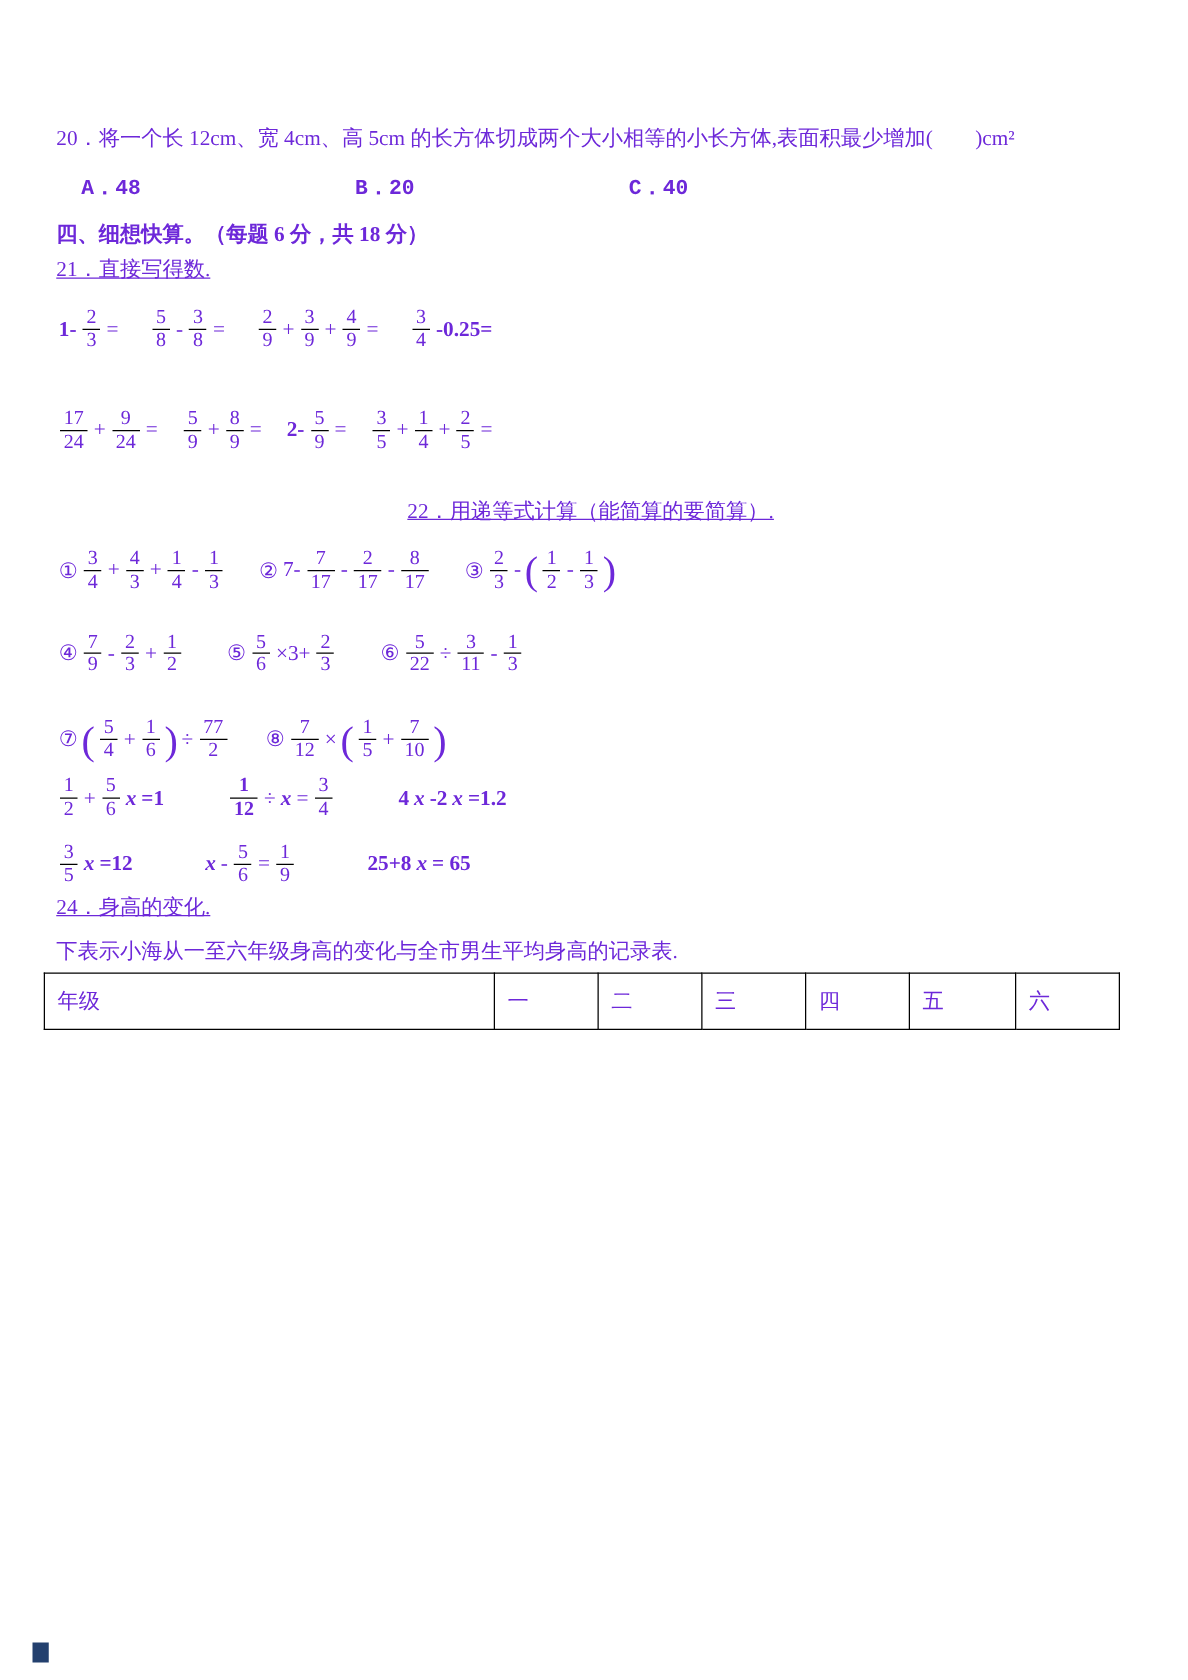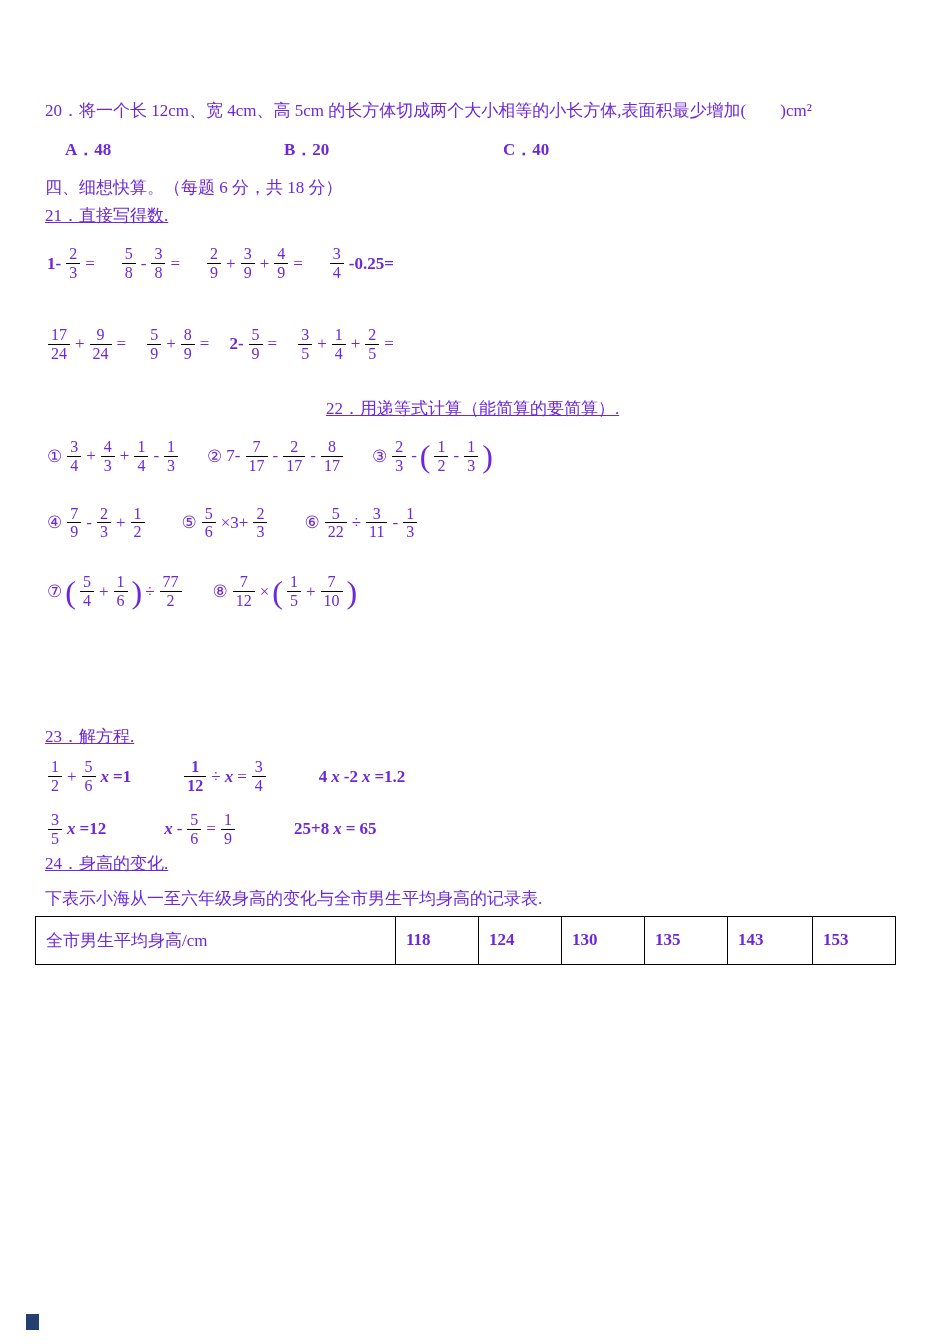--- a/index.html
+++ b/index.html
@@ -8,23 +8,23 @@
     position:relative;
     width:950px; height:1344px;
     background:#fff; color:#6d28d9;
     font-family:"Liberation Serif","DejaVu Serif",serif;
     font-size:17px;
     overflow:hidden;
     padding:100px 50px 0 45px;
   }
   .bold { font-weight:bold; }
   .q-text { line-height:1.3; }
-  .options-row { display:flex; margin-top:16px; padding-left:20px; font-weight:bold; }
+  .options-row { display:flex; margin-top:16px; padding-left:20px; font-weight:bold;font-family:Liberation Mono, monospace; }
   .option { width:219px; }
-  .section-heading { font-weight:normal; margin-top:15px; }
+  .section-heading { font-weight:bold; margin-top:15px; }
   .q-label { margin-top:5px;text-decoration:underline; }
 
   .expr-row { display:flex; align-items:center; }
   .expr { display:inline-flex; align-items:center; white-space:nowrap; }
   .tk { margin:0 2px; }
   .ital { font-style:italic; font-weight:bold; }
 
   .frac { display:inline-block; text-align:center; vertical-align:middle; margin:0 3px; font-size:16px; line-height:1.12; }
   .frac .num { display:block; border-bottom:1px solid #000; padding:0 3px; }
   .frac .den { display:block; padding:0 3px; }
@@ -314,21 +314,20 @@
         </span>
         <span class="tk">+</span>
         <span class="frac">
           <span class="num">7</span>
           <span class="den">10</span>
         </span>
         <span class="paren">)</span>
       </span>
   </div>
 
-  <p class="q-label q23-label">23．解方程.</p>
 
   <div class="expr-row row-q23a">
     <span class="expr">
         <span class="frac">
           <span class="num">1</span>
           <span class="den">2</span>
         </span>
         <span class="tk">+</span>
         <span class="frac">
           <span class="num">5</span>
@@ -395,26 +394,26 @@
     <colgroup>
       <col style="width:360px">
       <col style="width:83px">
         <col style="width:83px">
         <col style="width:83px">
       <col style="width:83px">
         <col style="width:85px">
         <col style="width:83px">
     </colgroup>
     <tbody>
-      <tr class="t-data">
-        <td>全市男生平均身高/cm</td>
-        <td class="num-cell">118</td>
-        <td class="num-cell">124</td>
-        <td class="num-cell">130</td>
-        <td class="num-cell">135</td>
-        <td class="num-cell">143</td>
-        <td class="num-cell">153</td>
+      <tr class="t-head">
+        <td>年级</td>
+        <td>一</td>
+        <td>二</td>
+        <td>三</td>
+        <td>四</td>
+        <td>五</td>
+        <td>六</td>
       </tr>
     </tbody>
   </table>
 
   <div class="corner-mark"></div>
 </div>
 
 </body></html>

